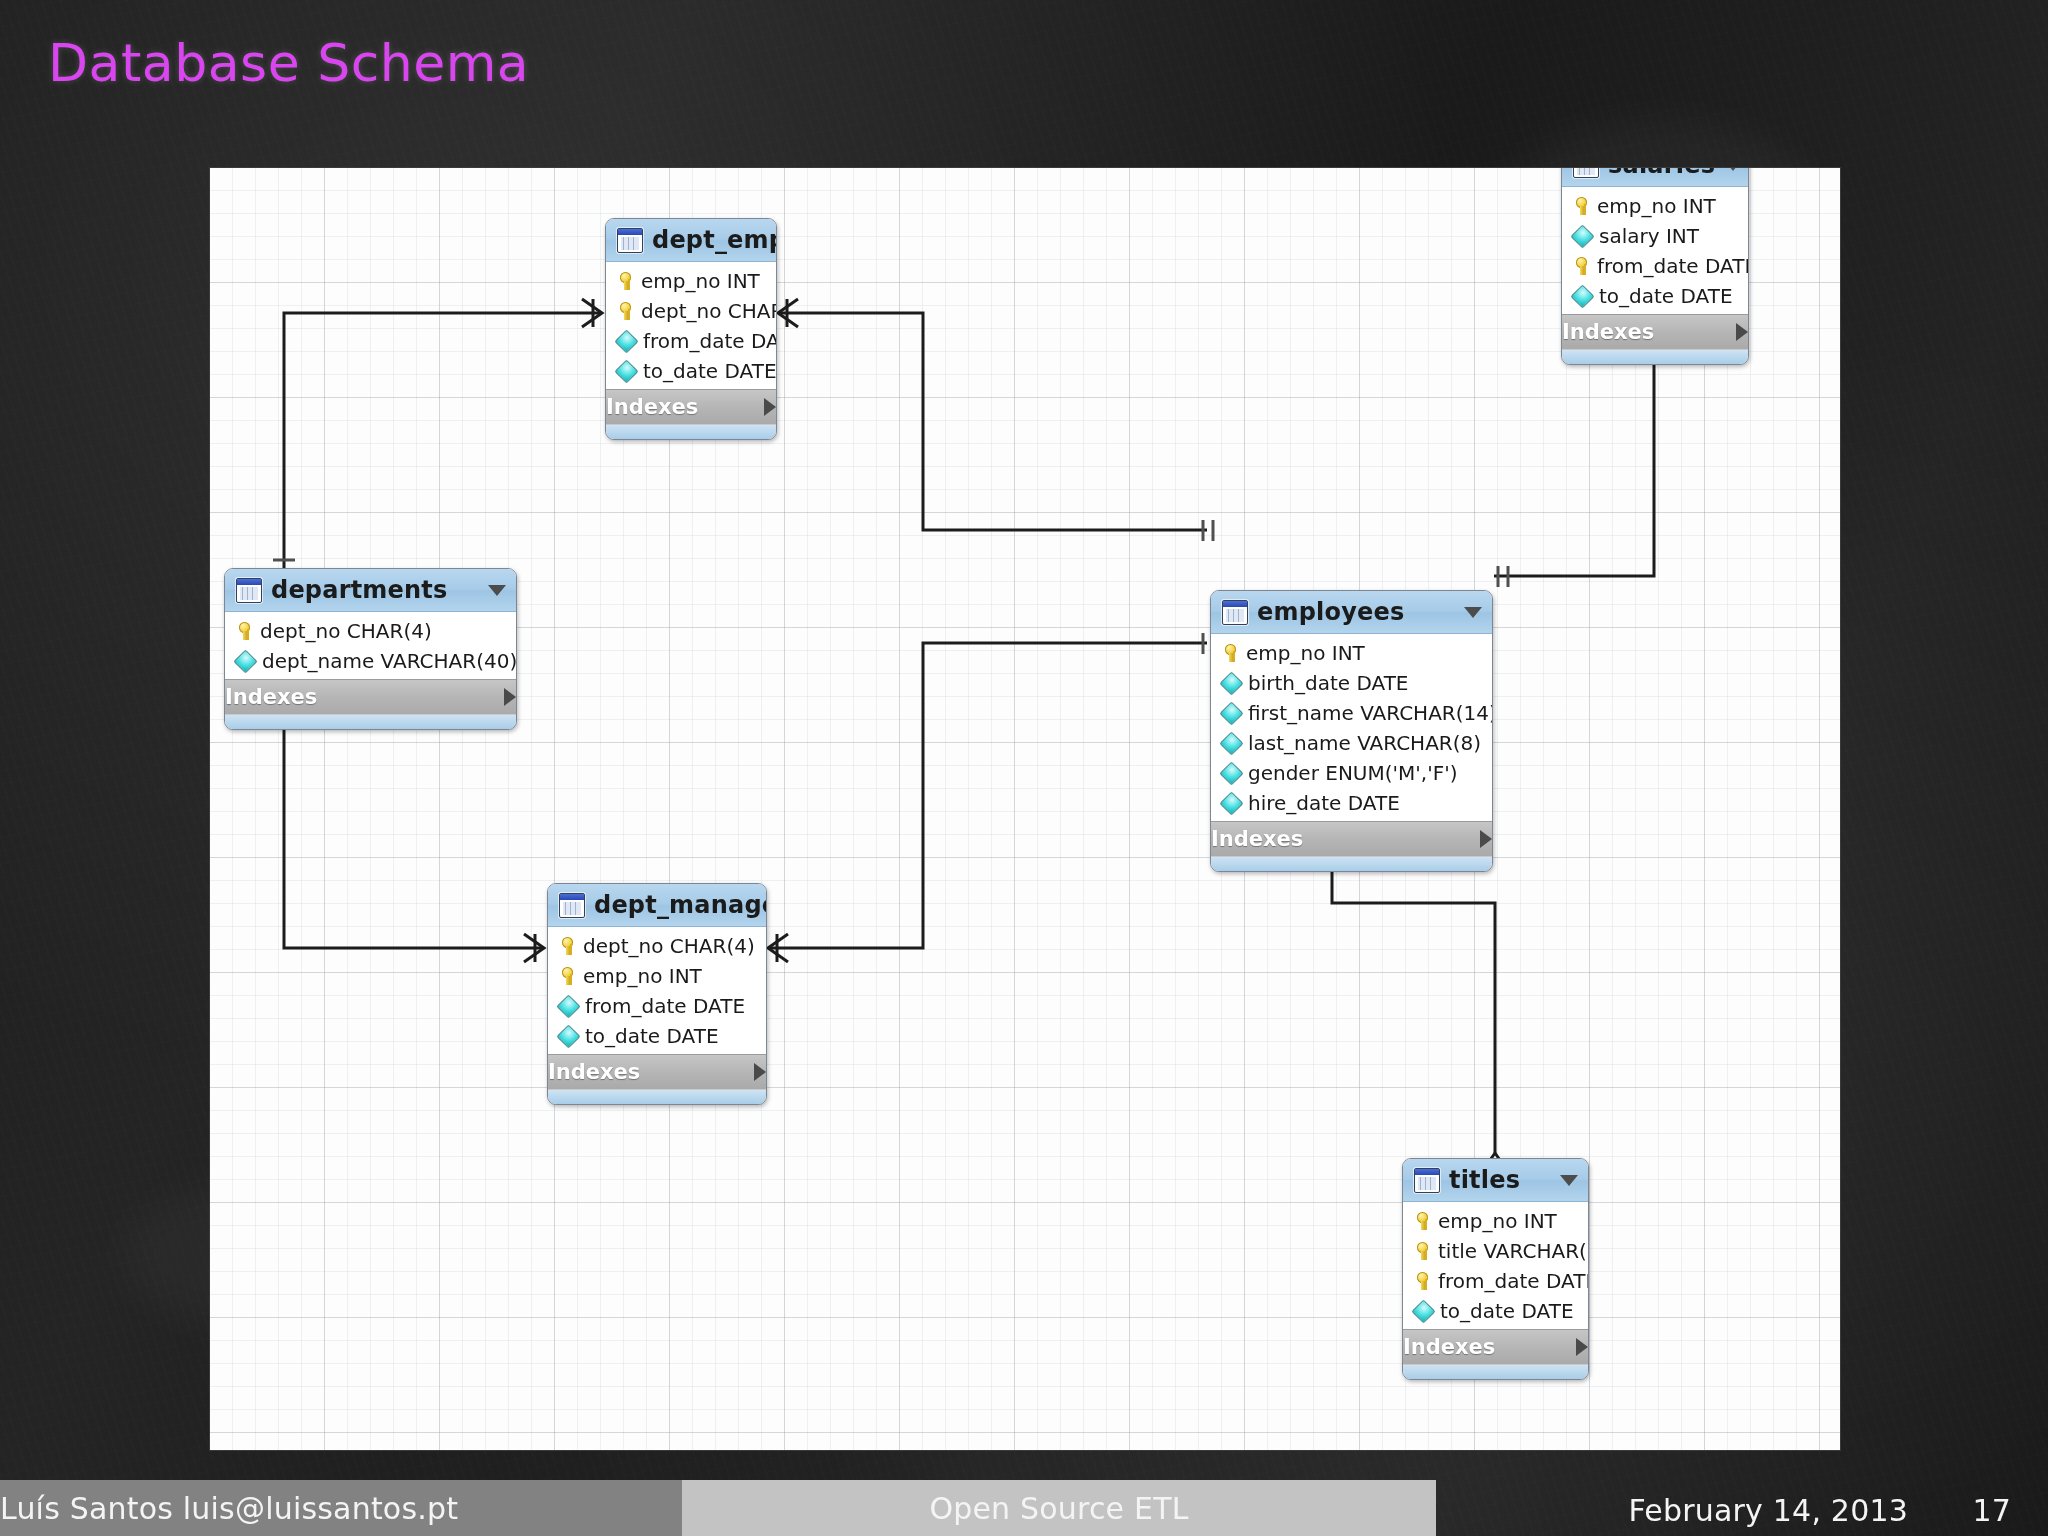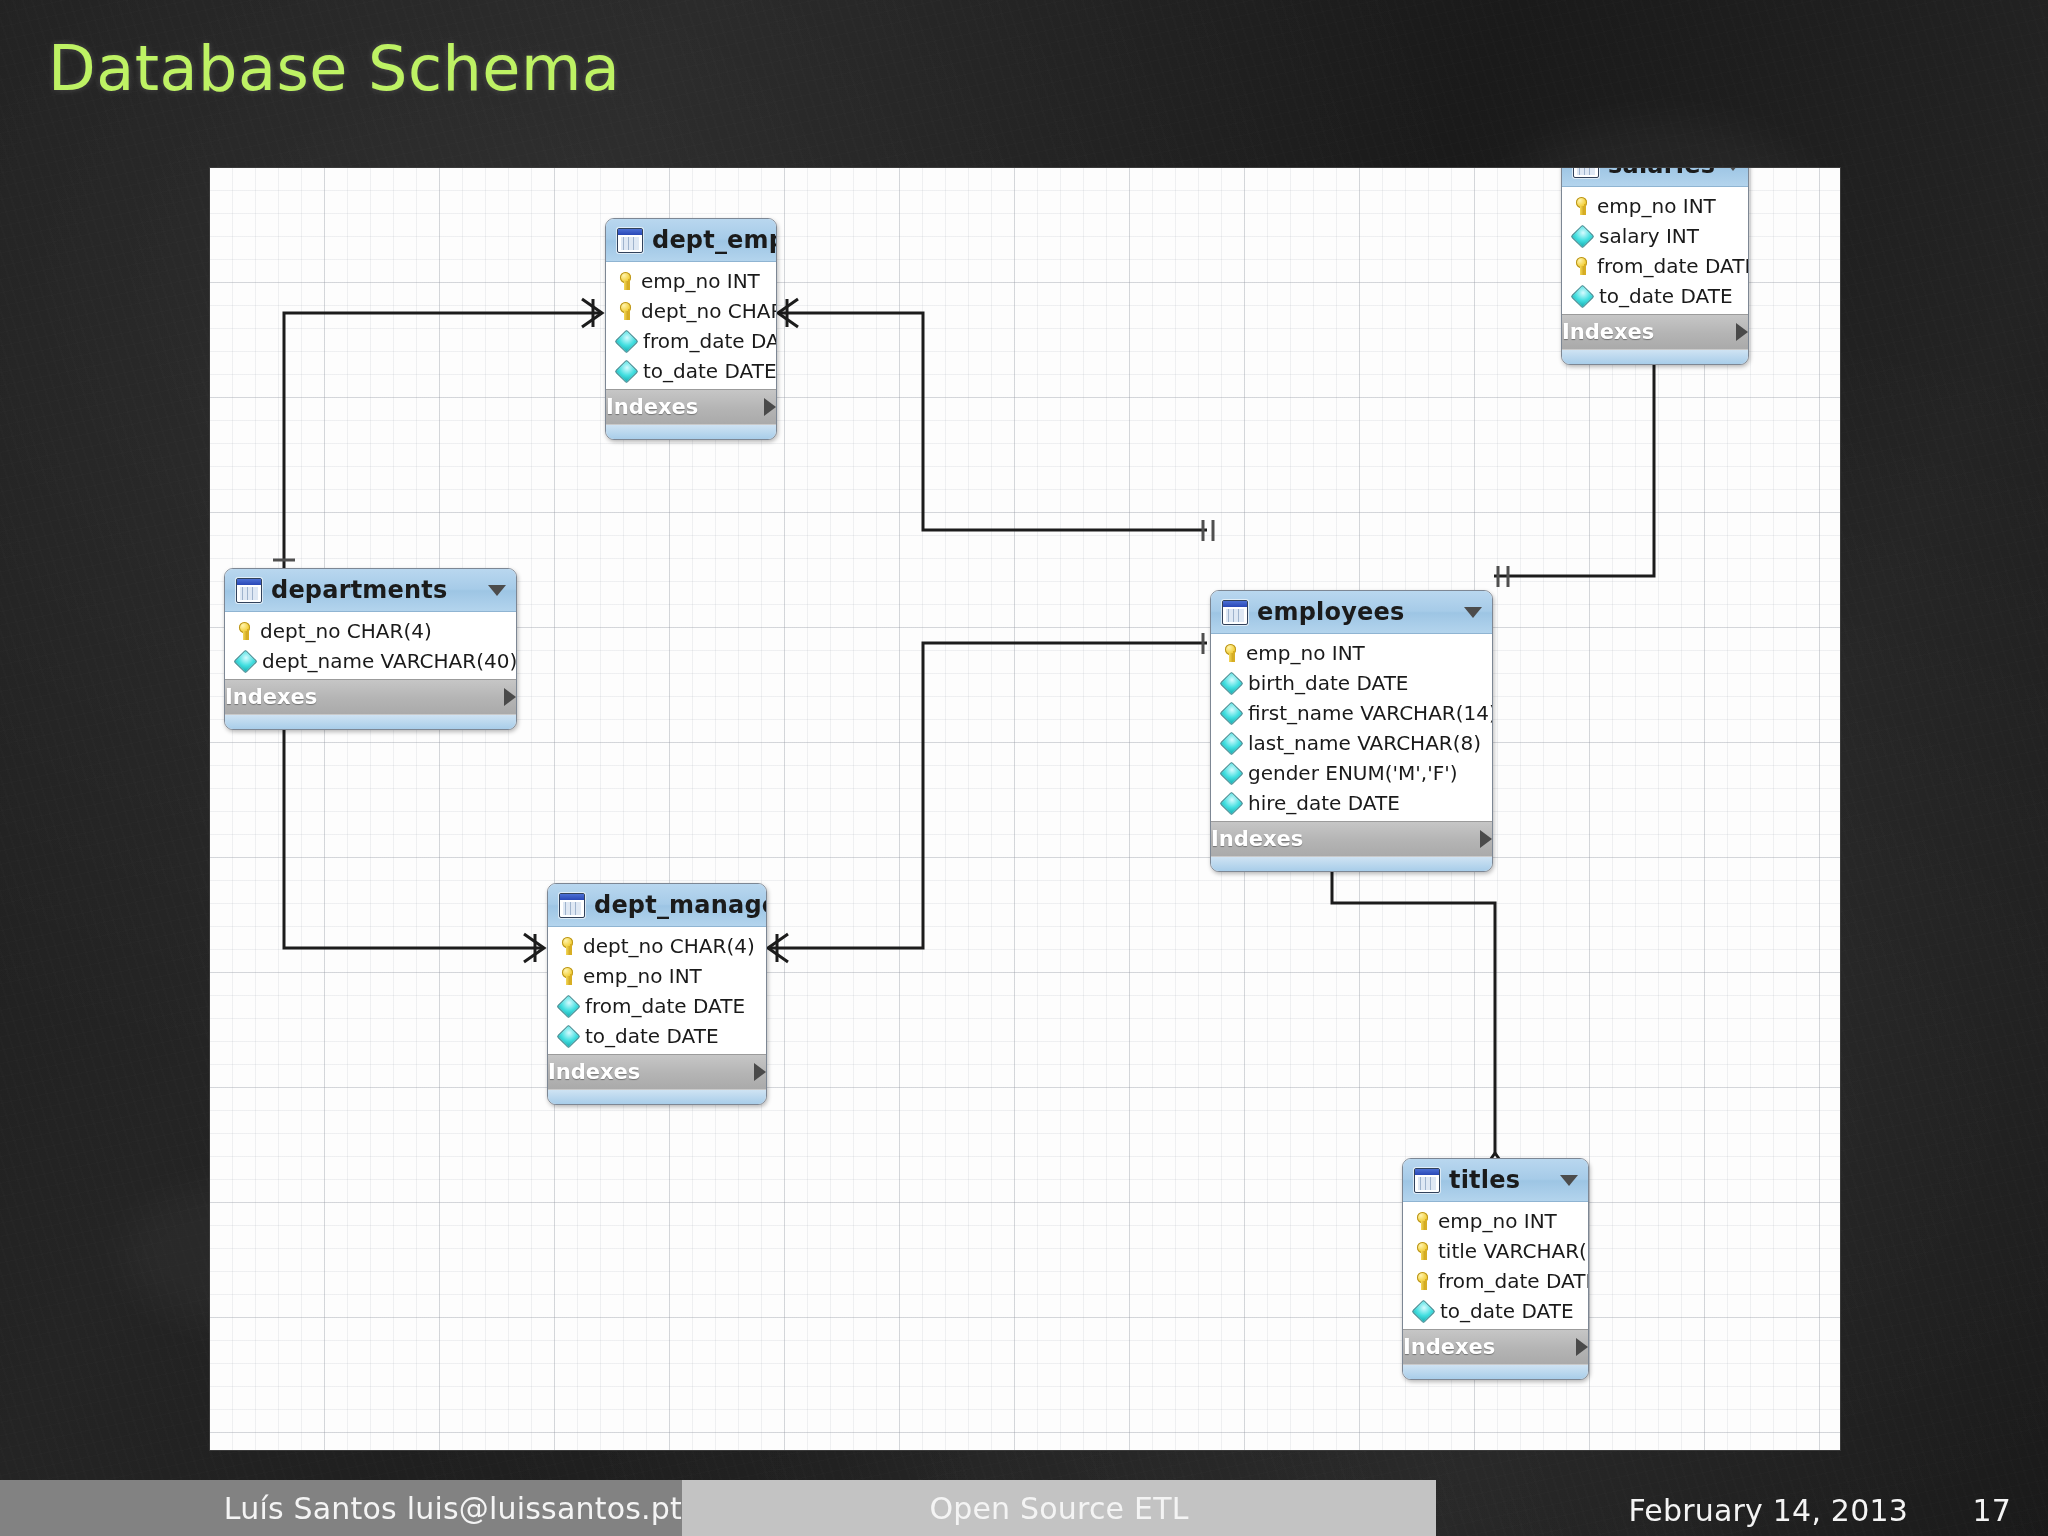--- a/index.html
+++ b/index.html
@@ -22,21 +22,21 @@
     background:
       repeating-linear-gradient(72deg, rgba(255,255,255,.012) 0 2px, rgba(0,0,0,0) 2px 9px),
       repeating-linear-gradient(168deg, rgba(255,255,255,.010) 0 1px, rgba(0,0,0,0) 1px 13px);
     opacity:.9;
   }
   .smudge{position:absolute;border-radius:50%;filter:blur(22px);pointer-events:none;}
 
   
   #slide-title{
     position:absolute;left:48px;top:36px;
-    font-size:62px;line-height:1.05;color:#bef264;
+    font-size:52px;line-height:1.05;color:#d946ef;
     font-weight:400;letter-spacing:.5px;
     text-shadow:0 0 6px rgba(255,255,255,.18);
     font-family:"DejaVu Sans", sans-serif;
   }
 
   
   #diagram-canvas{
     position:absolute;left:210px;top:168px;width:1630px;height:1282px;
     background-color:#fdfdfd;
     background-image:
@@ -133,21 +133,21 @@
   }
   .tbl-foot{
     height:14px;
     background:linear-gradient(to bottom,#cfe3f3,#a8cde9);
     border-top:1px solid #c9c9c9;
   }
 
   
   #footer-bar{position:absolute;left:0;bottom:0;width:2048px;height:56px;}
   .foot-seg{position:absolute;top:0;height:56px;display:flex;align-items:center;}
-  #footer-author-seg{left:0;width:682px;background:#828282;justify-content:flex-end;}
+  #footer-author-seg{left:0;width:682px;background:#828282;justify-content:flex-start;}
   #footer-center-seg{left:682px;width:754px;background:#c3c3c3;justify-content:center;}
   #footer-right-seg{left:1365px;width:683px;background:transparent;}
   .foot-txt{
     font-size:30px;color:#f4f4f4;font-family:"DejaVu Sans", sans-serif;
     letter-spacing:.2px;white-space:nowrap;
   }
   #footer-date{position:absolute;right:140px;top:13px;}
   #footer-page{position:absolute;right:37px;top:13px;}
 </style>
 </head>

